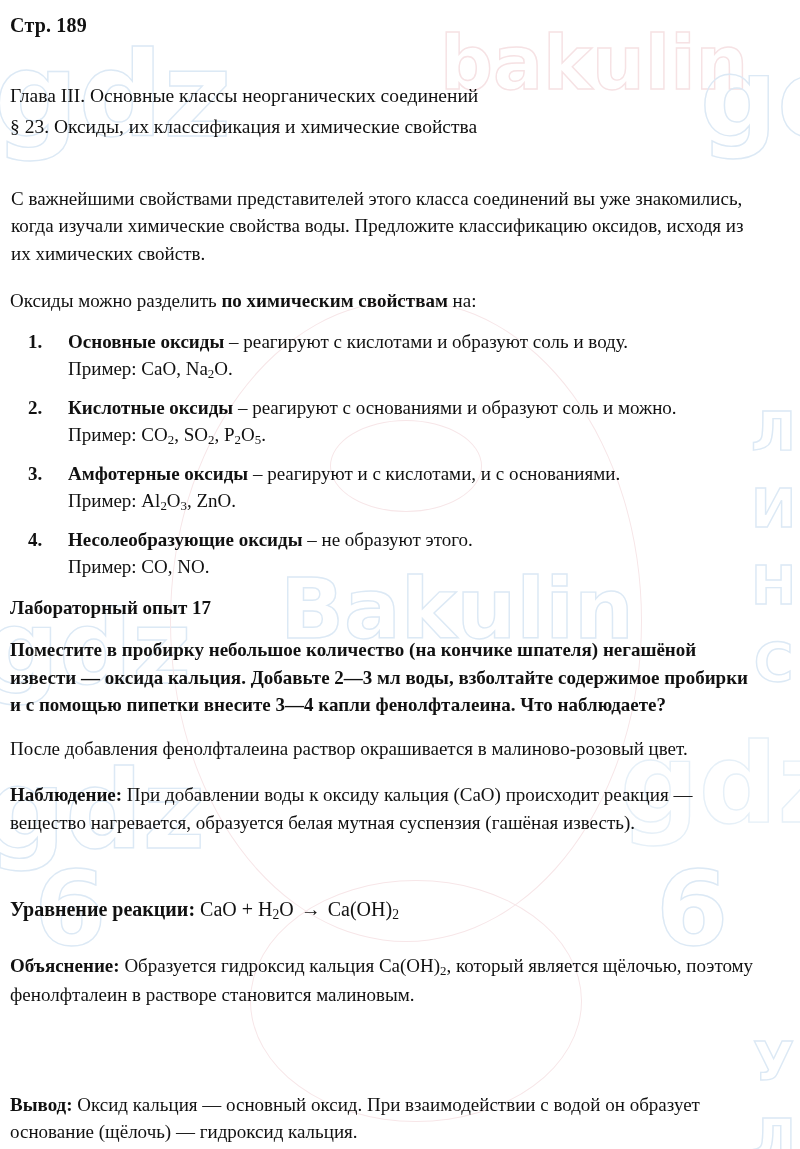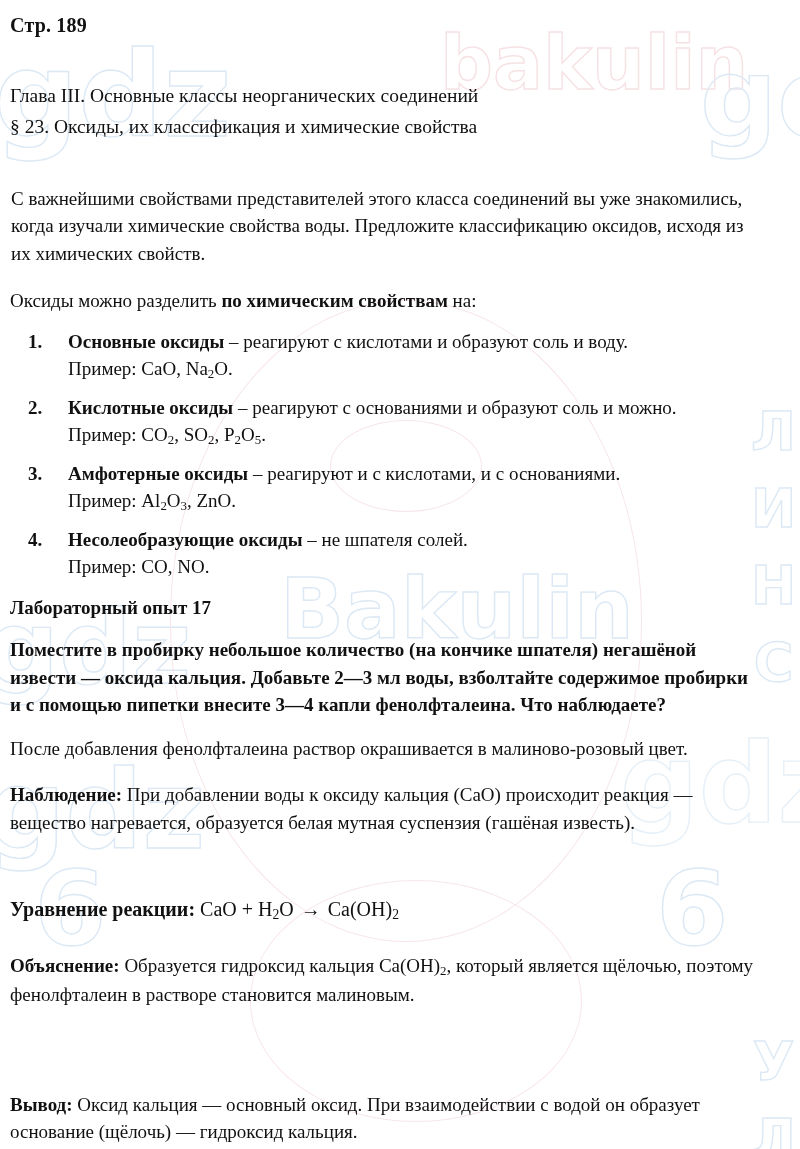--- a/index.html
+++ b/index.html
@@ -172,21 +172,21 @@
   <div class="heading second">§ 23. Оксиды, их классификация и химические свойства</div>
 
   <p class="intro">С важнейшими свойствами представителей этого класса соединений вы уже знакомились, когда изучали химические свойства воды. Предложите классификацию оксидов, исходя из их химических свойств.</p>
 
   <p class="lead"><span>Оксиды можно разделить </span><b>по химическим свойствам</b><span> на:</span></p>
 
   <ol class="oxide-list" id="oxide-list">
       <li><span class="num">1.</span><b>Основные оксиды</b><span> – реагируют с кислотами и образуют соль и воду.</span><span class="ex-line">Пример: CaO, Na<sub>2</sub>O.</span></li>
       <li><span class="num">2.</span><b>Кислотные оксиды</b><span> – реагируют с основаниями и образуют соль и можно.</span><span class="ex-line">Пример: CO<sub>2</sub>, SO<sub>2</sub>, P<sub>2</sub>O<sub>5</sub>.</span></li>
       <li><span class="num">3.</span><b>Амфотерные оксиды</b><span> – реагируют и с кислотами, и с основаниями.</span><span class="ex-line">Пример: Al<sub>2</sub>O<sub>3</sub>, ZnO.</span></li>
-      <li><span class="num">4.</span><b>Несолеобразующие оксиды</b><span> – не шпателя солей.</span><span class="ex-line">Пример: CO, NO.</span></li>
+      <li><span class="num">4.</span><b>Несолеобразующие оксиды</b><span> – не образуют этого.</span><span class="ex-line">Пример: CO, NO.</span></li>
     </ol>
 
   <div class="sub-head">Лабораторный опыт 17</div>
 
   <p class="task">Поместите в пробирку небольшое количество (на кончике шпателя) негашёной извести — оксида кальция. Добавьте 2—3 мл воды, взболтайте содержимое пробирки и с помощью пипетки внесите 3—4 капли фенолфталеина. Что наблюдаете?</p>
 
   <p class="para tight">После добавления фенолфталеина раствор окрашивается в малиново-розовый цвет.</p>
 
   <p class="para"><b>Наблюдение:</b><span> При добавлении воды к оксиду кальция (CaO) происходит реакция — вещество нагревается, образуется белая мутная суспензия (гашёная известь).</span></p>
 

